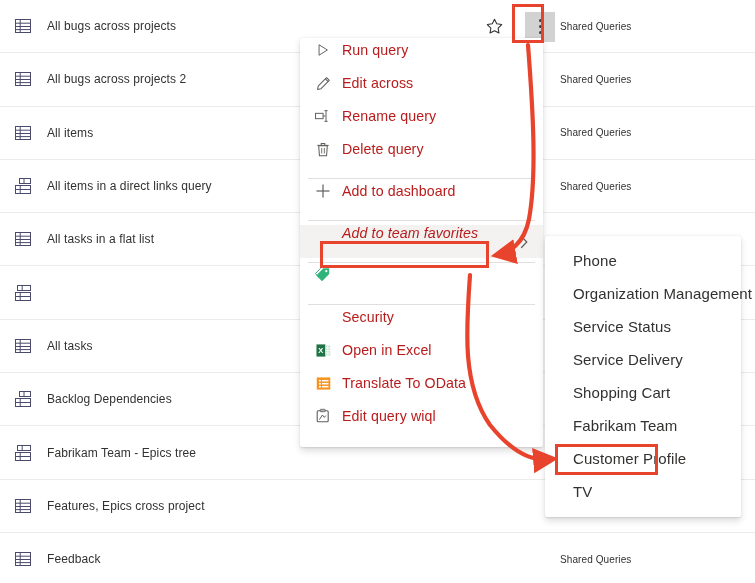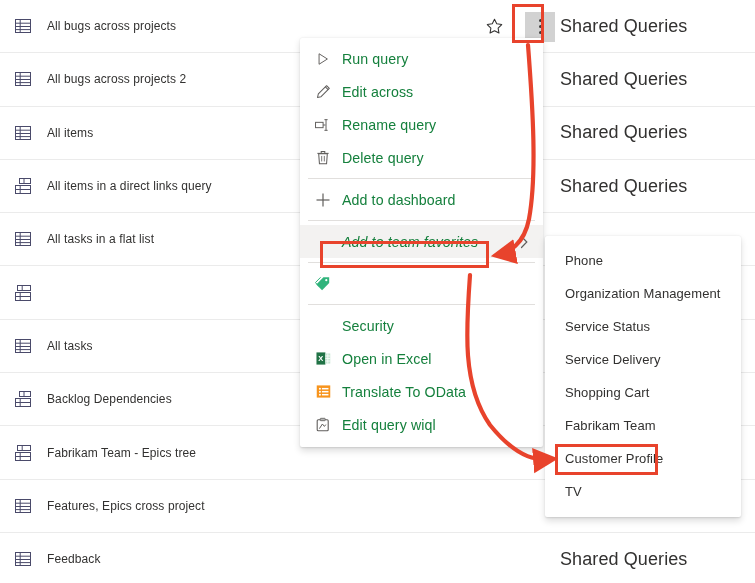--- a/index.html
+++ b/index.html
@@ -25,21 +25,21 @@
   .q-name {
     margin-left: 13px;
     font-size: 12px;
     color: #323130;
     letter-spacing: .1px;
     white-space: nowrap;
   }
   .q-folder {
     position: absolute;
     left: 560px;
-    font-size: 18px;
+    font-size: 10px;
     color: #323130;
     letter-spacing: .1px;
     white-space: nowrap;
   }
   .row-actions {
     position: absolute; right: 200px; top: 0; height: 53.3px;
     display: flex; align-items: center; gap: 18px;
   }
   .star-btn {
     width: 26px; height: 26px; display: flex; align-items: center;
@@ -55,22 +55,22 @@
   
   .ctx-menu {
     position: absolute; left: 300px; top: 38px; width: 243px;
     background: #ffffff;
     box-shadow: 0 3.2px 7.2px rgba(0,0,0,.132), 0 0.6px 1.8px rgba(0,0,0,.108);
     border-radius: 2px;
     padding: 4px 0 6px 0;
     z-index: 40;
   }
   .ctx-item {
-    height: 33px; display: flex; align-items: center;
-    font-size: 14.2px; color: #15803d; cursor: pointer; position: relative;
+    height: 33px; display: flex; align-items: flex-start;
+    font-size: 14.2px; color: #b91c1c; cursor: pointer; position: relative;
   }
   .ctx-item.hl { background: #f3f2f1; font-style: italic; }
   .ctx-ico {
     width: 16px; height: 16px; margin-left: 15px; flex: 0 0 16px;
     display: flex; align-items: center; justify-content: center;
   }
   .ctx-label { margin-left: 11px; white-space: nowrap; letter-spacing: .1px; }
   .ctx-sub-arrow {
     position: absolute; right: 14px; top: 50%; transform: translateY(-50%);
     color: #605e5c;
@@ -81,22 +81,22 @@
   .sub-menu {
     position: absolute; left: 545px; top: 236px; width: 196px;
     background: #ffffff;
     box-shadow: 0 3.2px 7.2px rgba(0,0,0,.132), 0 0.6px 1.8px rgba(0,0,0,.108);
     border-radius: 2px;
     padding: 8px 0 9px 0;
     z-index: 50;
   }
   .sub-item {
     height: 33px; display: flex; align-items: center;
-    padding-left: 20px;
-    font-size: 13px; color: #323130; cursor: pointer;
+    padding-left: 28px;
+    font-size: 15px; color: #323130; cursor: pointer;
     white-space: nowrap; letter-spacing: .1px;
   }
 
   
   .anno-box {
     position: absolute; border: 3px solid #e8432c; z-index: 70;
     pointer-events: none; background: transparent;
   }
   #anno-svg { position: absolute; left: 0; top: 0; width: 755px; height: 583px; z-index: 65; pointer-events: none; }
 </style>

